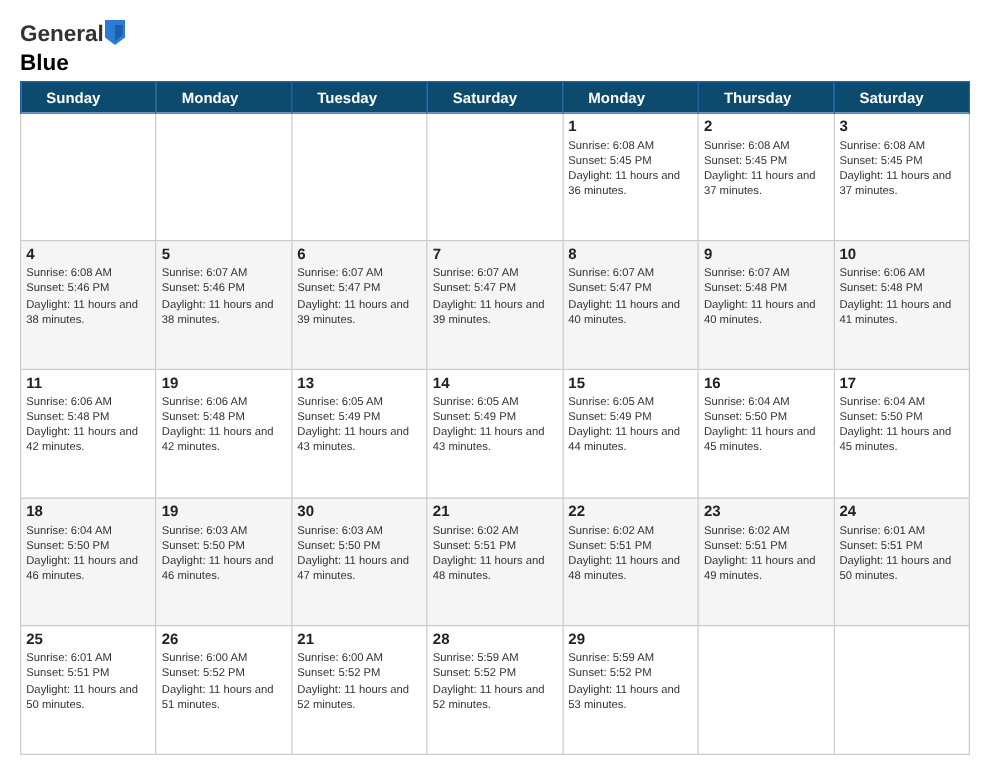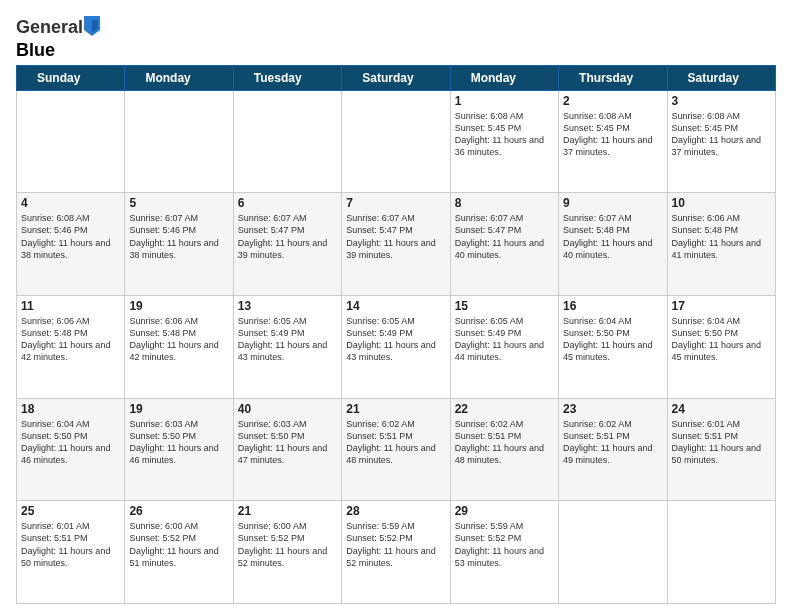--- a/index.html
+++ b/index.html
@@ -268,21 +268,21 @@
 and 46 minutes.</div>
           </td>
           <td>
             <span class="day-num">19</span>
             <div class="cell-info">Sunrise: 6:03 AM
 Sunset: 5:50 PM
 Daylight: 11 hours
 and 46 minutes.</div>
           </td>
           <td>
-            <span class="day-num">40</span>
+            <span class="day-num">30</span>
             <div class="cell-info">Sunrise: 6:03 AM
 Sunset: 5:50 PM
 Daylight: 11 hours
 and 47 minutes.</div>
           </td>
           <td>
             <span class="day-num">21</span>
             <div class="cell-info">Sunrise: 6:02 AM
 Sunset: 5:51 PM
 Daylight: 11 hours

